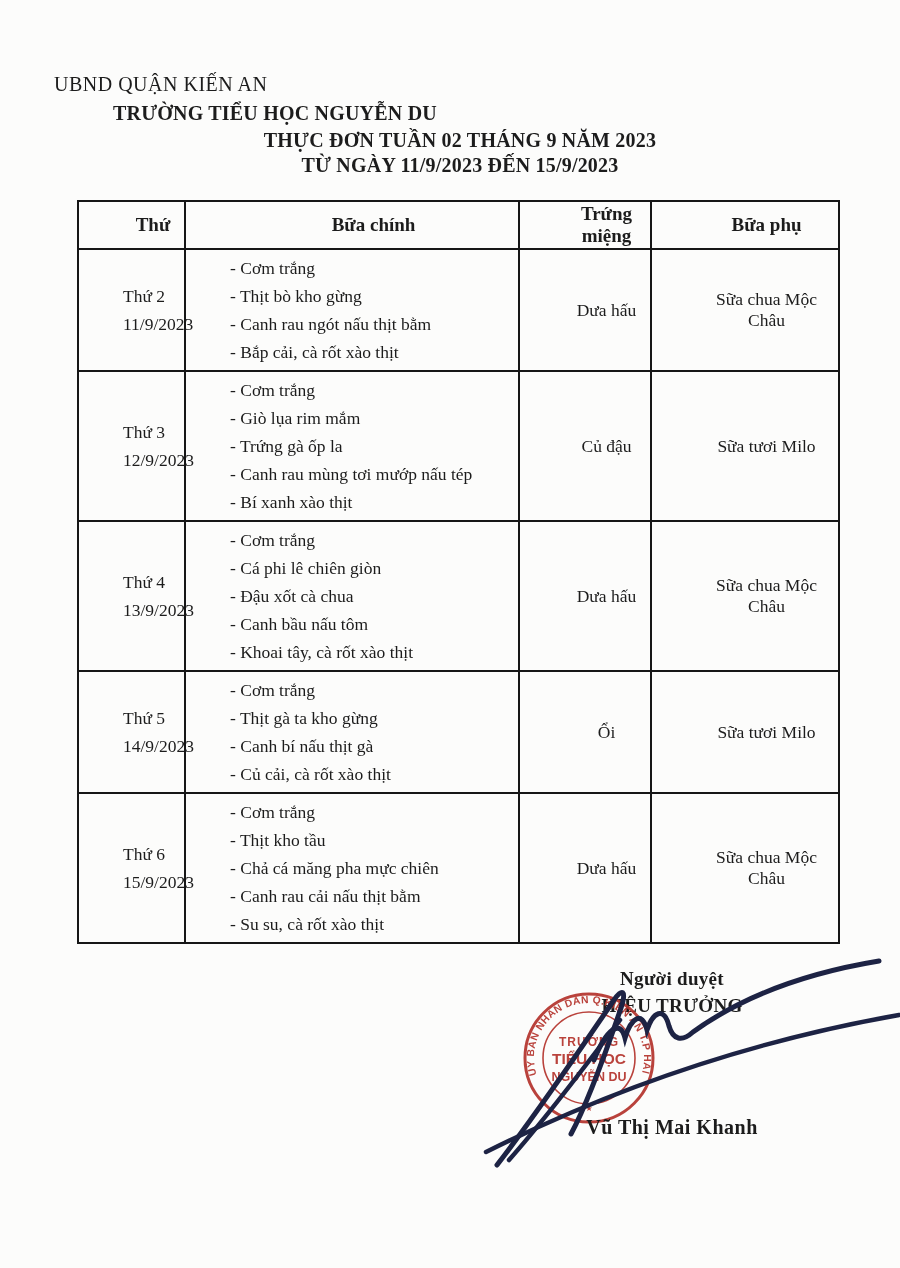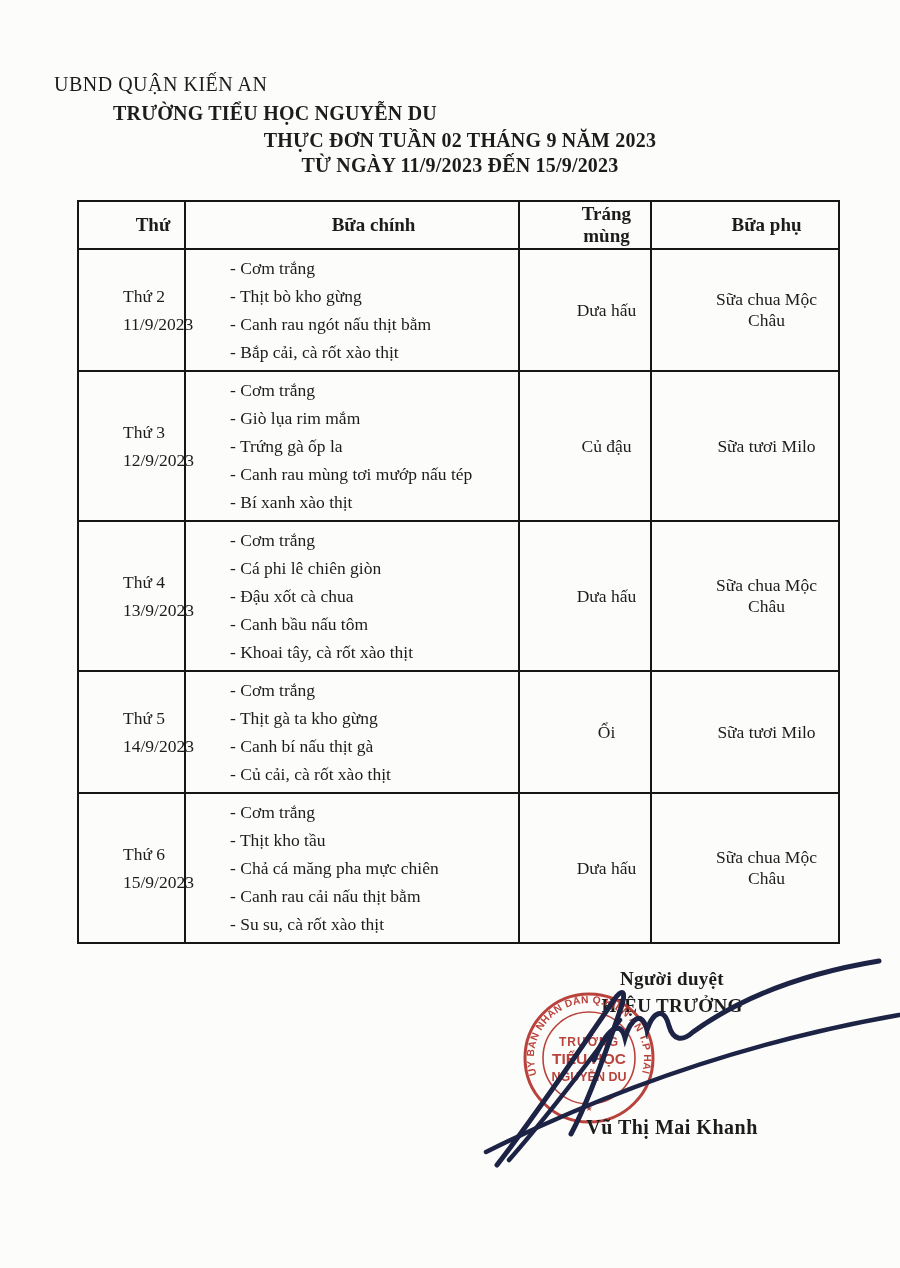--- a/index.html
+++ b/index.html
@@ -59,21 +59,21 @@
   <colgroup>
     <col style="width:107px">
       <col style="width:334px">
       <col style="width:132px">
       <col style="width:188px">
   </colgroup>
   <thead>
     <tr>
       <th>Thứ</th>
       <th>Bữa chính</th>
-      <th>Tráng mùng</th>
+      <th>Trứng miệng</th>
       <th>Bữa phụ</th>
     </tr>
   </thead>
   <tbody id="menu-body">
       <tr>
         <td class="day-cell">
           <div>Thứ 2</div>
           <div>11/9/2023</div>
         </td>
         <td class="dish-cell">

